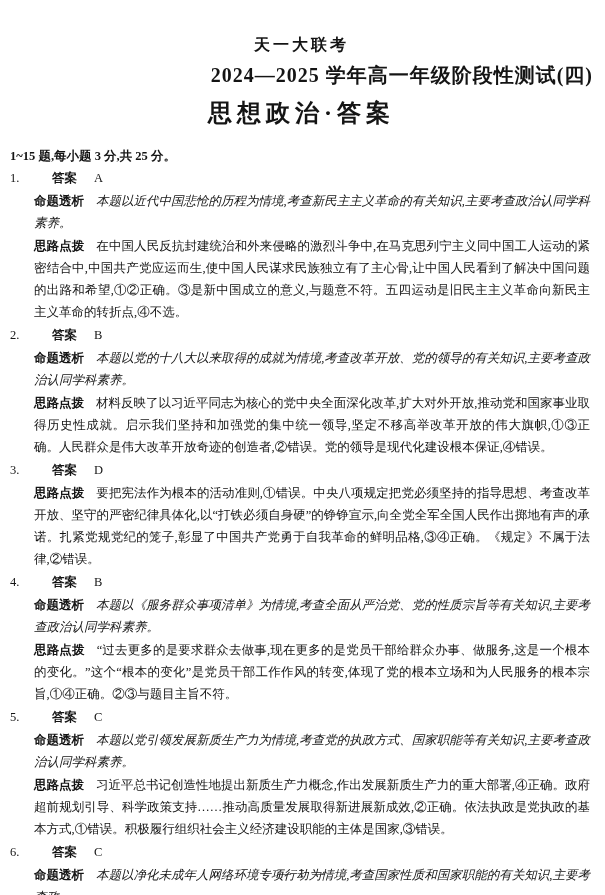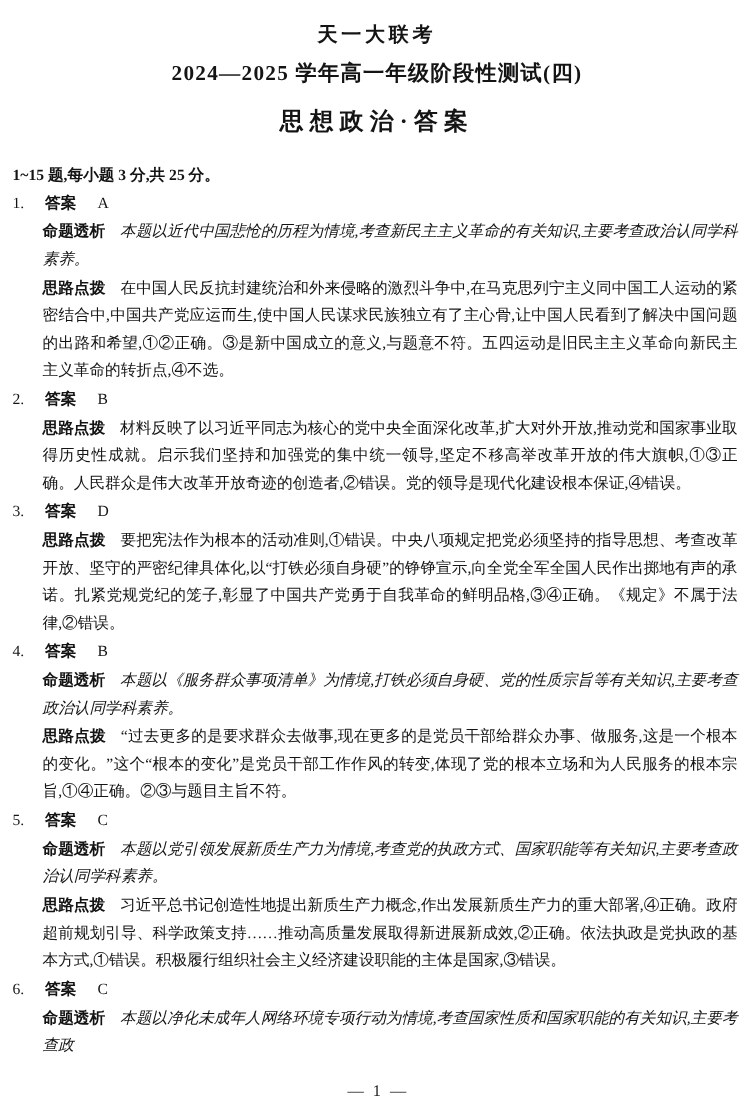--- a/index.html
+++ b/index.html
@@ -2,32 +2,32 @@
 <html><head>
 <meta charset="utf-8">
 <style>
   html,body{margin:0;padding:0;}
   body{
     width:605px;height:895px;background:#ffffff;color:#141414;
     font-family:"Liberation Serif","DejaVu Serif",serif;
     font-size:12.5px;line-height:22px;
     position:relative;overflow:hidden;
   }
-  .page{box-sizing:border-box;position:absolute;inset:0;padding:18px 12px 0 10px;}
+  .page{box-sizing:border-box;position:absolute;inset:0;padding:34px 12px 0 10px;}
   .header{text-align:center;}
   .t1{font-size:16px;font-weight:700;letter-spacing:3px;line-height:21px;margin:0 0 9px 0;}
-  .t2{font-size:17px;font-weight:700;letter-spacing:1px;line-height:22px;margin:0 0 15px 0;}
-  .t3{font-size:19px;font-weight:700;letter-spacing:5px;line-height:25px;margin:0 0 19px 0;}
+  .t2{font-size:20px;font-weight:700;letter-spacing:1px;line-height:22px;margin:0 0 15px 0;text-align:right;}
+  .t3{font-size:24px;font-weight:700;letter-spacing:5px;line-height:25px;margin:0 0 19px 0;}
   .intro{font-weight:700;margin:0 0 0 0;line-height:22px;}
   .questions{margin-left:23px;margin-right:2px;}
   .question{position:relative;}
   .answer-line{margin:0;}
   .q-num{position:absolute;left:-23px;}
   .lbl{font-weight:700;}
-  .answer-lbl{margin-left:3px;}
+  .answer-lbl{margin-left:19px;}
   .q-ans{margin-left:17px;font-family:"Liberation Serif",serif;}
   .para{margin:1px;text-align:justify;}
   .para .lbl{margin-right:12px;}
   .kai{font-style:italic;}
   .footer{position:absolute;left:0;bottom:11px;width:100%;text-align:center;
     font-size:13px;letter-spacing:2px;color:#222;}
 </style>
 </head>
 <body>
 
@@ -43,31 +43,32 @@
 
   <div class="questions">
   <div class="question">
     <p class="answer-line"><span class="q-num">1.</span><span class="lbl answer-lbl">答案</span><span class="q-ans">A</span></p>
     <p class="para"><span class="lbl">命题透析</span><span class="kai">本题以近代中国悲怆的历程为情境,考查新民主主义革命的有关知识,主要考查政治认同学科素养。</span></p>
     <p class="para"><span class="lbl">思路点拨</span><span>在中国人民反抗封建统治和外来侵略的激烈斗争中,在马克思列宁主义同中国工人运动的紧密结合中,中国共产党应运而生,使中国人民谋求民族独立有了主心骨,让中国人民看到了解决中国问题的出路和希望,①②正确。③是新中国成立的意义,与题意不符。五四运动是旧民主主义革命向新民主主义革命的转折点,④不选。</span></p>
   </div>
 
   <div class="question">
     <p class="answer-line"><span class="q-num">2.</span><span class="lbl answer-lbl">答案</span><span class="q-ans">B</span></p>
+    <p class="para"><span class="lbl">命题透析</span><span class="kai">本题以党的十八大以来取得的成就为情境,考查改革开放、党的领导的有关知识,主要考查政治认同学科素养。</span></p>
     <p class="para"><span class="lbl">思路点拨</span><span>材料反映了以习近平同志为核心的党中央全面深化改革,扩大对外开放,推动党和国家事业取得历史性成就。启示我们坚持和加强党的集中统一领导,坚定不移高举改革开放的伟大旗帜,①③正确。人民群众是伟大改革开放奇迹的创造者,②错误。党的领导是现代化建设根本保证,④错误。</span></p>
   </div>
 
   <div class="question">
     <p class="answer-line"><span class="q-num">3.</span><span class="lbl answer-lbl">答案</span><span class="q-ans">D</span></p>
     <p class="para"><span class="lbl">思路点拨</span><span>要把宪法作为根本的活动准则,①错误。中央八项规定把党必须坚持的指导思想、考查改革开放、坚守的严密纪律具体化,以“打铁必须自身硬”的铮铮宣示,向全党全军全国人民作出掷地有声的承诺。扎紧党规党纪的笼子,彰显了中国共产党勇于自我革命的鲜明品格,③④正确。《规定》不属于法律,②错误。</span></p>
   </div>
 
   <div class="question">
     <p class="answer-line"><span class="q-num">4.</span><span class="lbl answer-lbl">答案</span><span class="q-ans">B</span></p>
-    <p class="para"><span class="lbl">命题透析</span><span class="kai">本题以《服务群众事项清单》为情境,打铁必须自身硬、党的性质宗旨等有关知识,主要考查政治认同学科素养。</span></p>
+    <p class="para"><span class="lbl">命题透析</span><span class="kai">本题以《服务群众事项清单》为情境,考查全面从严治党、党的性质宗旨等有关知识,主要考查政治认同学科素养。</span></p>
     <p class="para"><span class="lbl">思路点拨</span><span>“过去更多的是要求群众去做事,现在更多的是党员干部给群众办事、做服务,这是一个根本的变化。”这个“根本的变化”是党员干部工作作风的转变,体现了党的根本立场和为人民服务的根本宗旨,①④正确。②③与题目主旨不符。</span></p>
   </div>
 
   <div class="question">
     <p class="answer-line"><span class="q-num">5.</span><span class="lbl answer-lbl">答案</span><span class="q-ans">C</span></p>
     <p class="para"><span class="lbl">命题透析</span><span class="kai">本题以党引领发展新质生产力为情境,考查党的执政方式、国家职能等有关知识,主要考查政治认同学科素养。</span></p>
     <p class="para"><span class="lbl">思路点拨</span><span>习近平总书记创造性地提出新质生产力概念,作出发展新质生产力的重大部署,④正确。政府超前规划引导、科学政策支持……推动高质量发展取得新进展新成效,②正确。依法执政是党执政的基本方式,①错误。积极履行组织社会主义经济建设职能的主体是国家,③错误。</span></p>
   </div>
 
   <div class="question">

